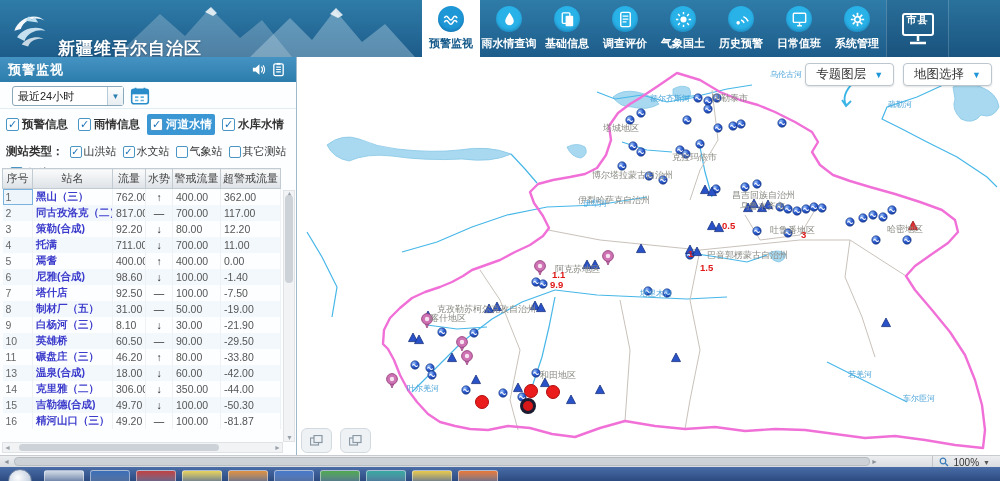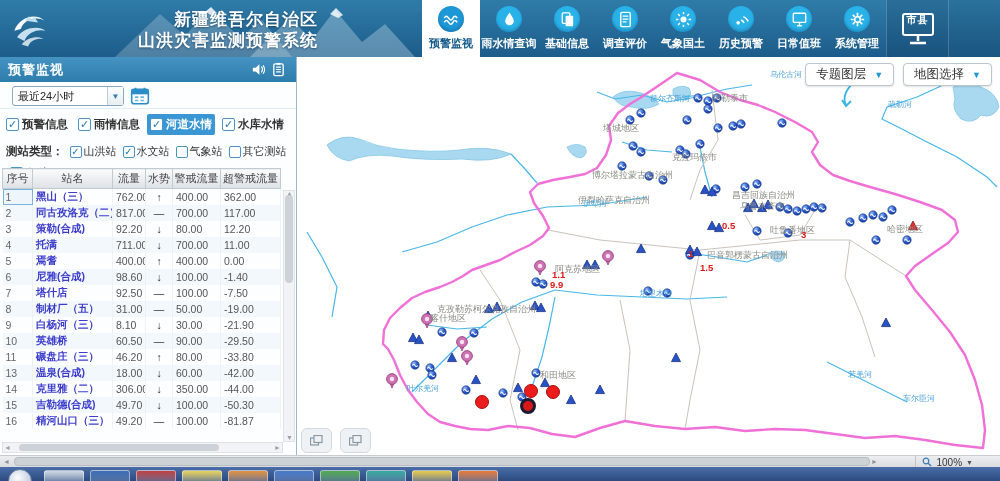--- a/index.html
+++ b/index.html
@@ -6,22 +6,22 @@
   html,body { width:1000px; height:481px; overflow:hidden; }
   body { font-family:"Liberation Sans","DejaVu Sans",sans-serif; background:#fff; position:relative; }
   .screen { position:absolute; inset:0; width:1000px; height:481px; overflow:hidden; }
 
   
   .header { position:absolute; left:0; top:0; width:1000px; height:57px;
     background:linear-gradient(#2f7ca9,#1d5c8a); display:flex; align-items:stretch; overflow:hidden; }
   .hdr-deco { position:absolute; inset:0; pointer-events:none; }
   .logo { position:relative; width:58px; display:flex; align-items:center; justify-content:center; }
   .titles { position:relative; padding-top:9px; width:260px; color:#fff; font-weight:bold;
-    font-size:17px; letter-spacing:1px; text-align:right; line-height:1.25;
-    text-shadow:0 1px 2px rgba(0,30,60,.5); }
+    font-size:17px; letter-spacing:1px; text-align:left; line-height:1.25;
+    text-shadow:0 1px 2px rgba(0,30,60,.5);margin-top:29px; }
   .hdr-spacer { flex:1; }
   .nav { position:relative; display:flex; align-items:stretch; }
   .nav-item { width:58px; display:flex; flex-direction:column; align-items:center; justify-content:center;
     gap:4px; cursor:pointer; }
   .nav-item .nav-ico { width:26px; height:26px; border-radius:50%; background:#29b2e8;
     display:flex; align-items:center; justify-content:center; box-shadow:inset 0 -2px 3px rgba(0,40,90,.25); }
   .nav-item .nav-ico svg { width:19px; height:19px; }
   .nav-item .nav-label { font-size:11px; font-weight:bold; color:#fff; white-space:nowrap; }
   .nav-item.active { background:#fff; }
   .nav-item.active .nav-ico { background:#1e97d6; }
@@ -97,21 +97,21 @@
   text.rlabel { font-size:9px; fill:#8a8a84; }
   text.rivlabel { font-size:8px; fill:#4aa3d8; }
   text.alertv { font-size:9.5px; fill:#e01818; font-weight:bold; }
 
   
   .statusbar { position:absolute; left:0; top:455px; width:1000px; height:12px;
     background:linear-gradient(#eceef0,#dadde0); border-top:1px solid #c8ccd0; }
   .sb-thumb { position:absolute; left:14px; top:1px; width:856px; height:9px; background:#cdd2d7;
     border:1px solid #b6bcc2; border-radius:4px; }
   .sb-arr { position:absolute; top:2px; font-size:7px; color:#8a9097; }
-  .zoomctl { position:absolute; right:21px; top:0px; height:12px; display:flex; align-items:center; gap:4px;
+  .zoomctl { position:absolute; right:4px; top:0px; height:12px; display:flex; align-items:center; gap:4px;
     padding:0 6px; border-left:1px solid #c0c5ca; font-size:10px; color:#333; cursor:pointer; }
   .zoomctl svg { width:10px; height:10px; }
   .taskbar { position:absolute; left:0; top:467px; width:1000px; height:14px;
     background:linear-gradient(#4a6da8,#2b4a80); overflow:hidden; }
   .orb { position:absolute; left:8px; top:2px; width:24px; height:24px; border-radius:50%;
     background:radial-gradient(circle at 40% 35%, #fdfdfd, #c9d4e2 60%, #8fa3c0); border:1px solid #6b7f9e; }
   .tchip { position:absolute; top:3px; width:40px; height:14px; border-radius:3px 3px 0 0;
     border:1px solid rgba(255,255,255,.45); border-bottom:none; }
 </style>
 </head>

